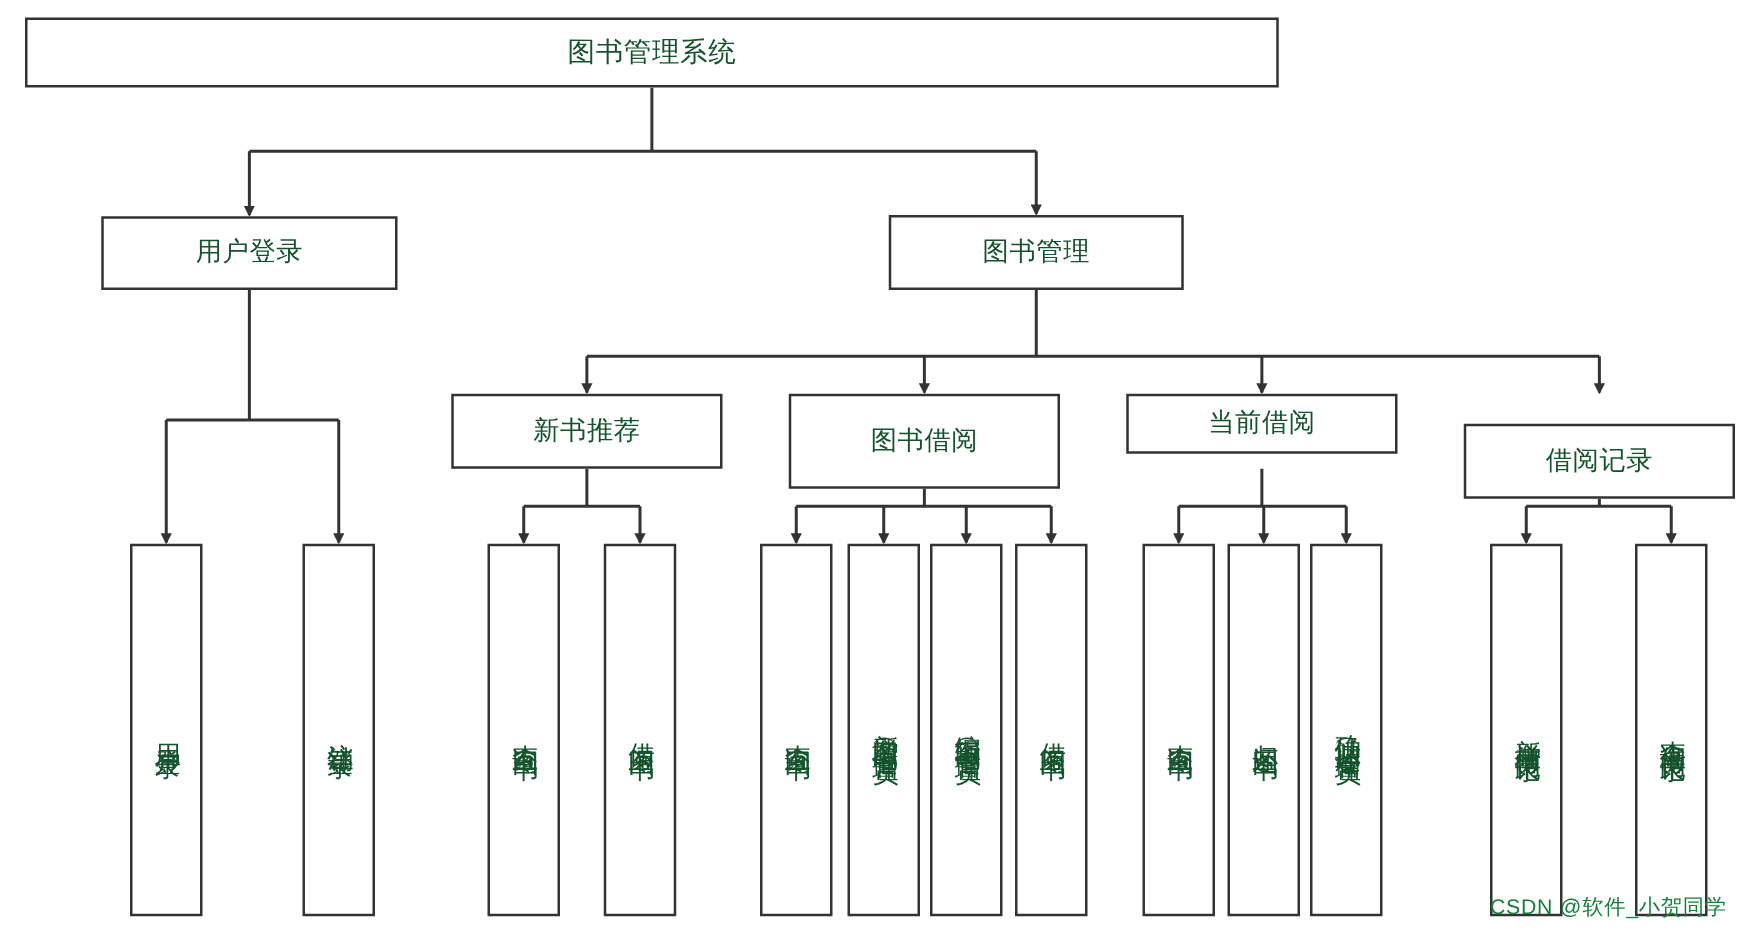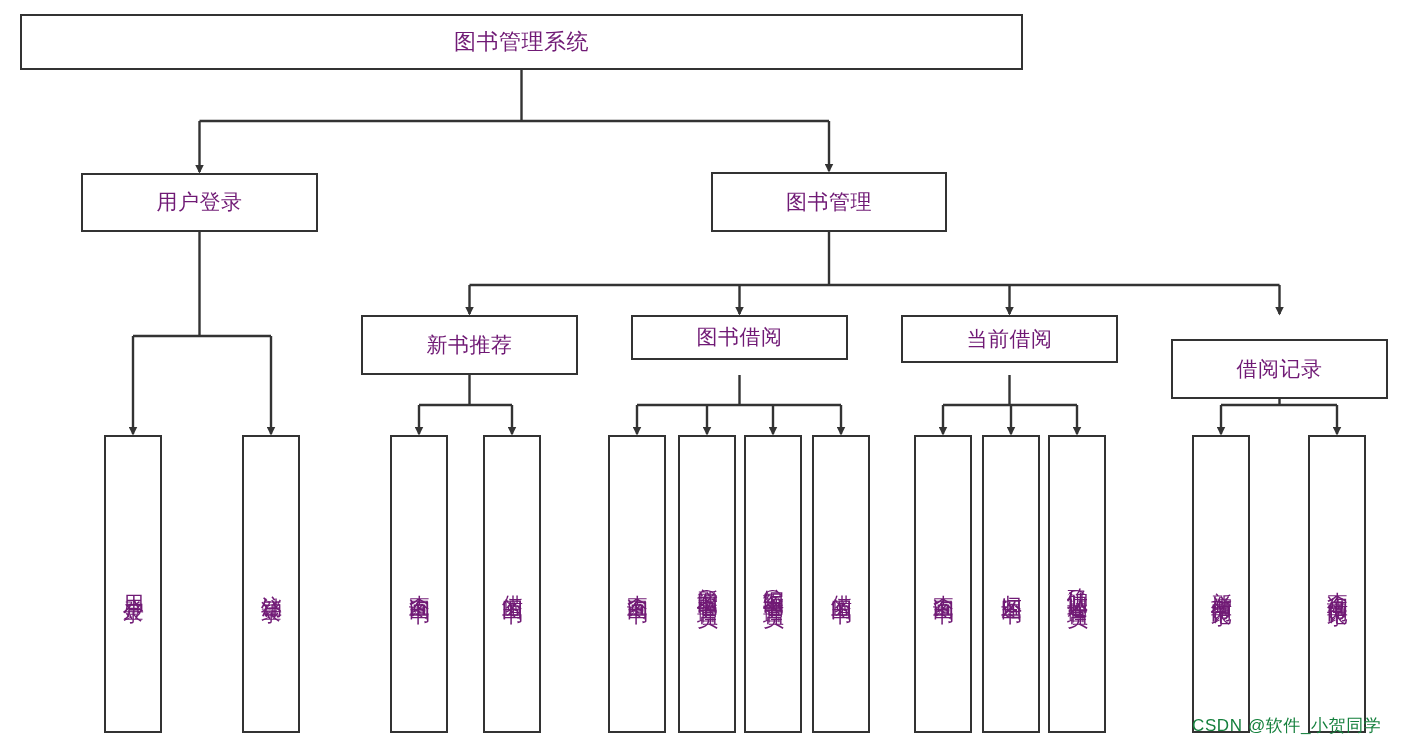--- a/index.html
+++ b/index.html
@@ -33,21 +33,21 @@
     background: #ffffff;
     border: 2.2px solid #333333;
     display: flex;
     align-items: center;
     justify-content: center;
     z-index: 2;
   }
   .node .label {
     font-size: 21px;
     line-height: 1.18;
-    color: #701a75;
+    color: #14532d;
     letter-spacing: 0.5px;
     white-space: nowrap;
     text-align: center;
   }
   .node.vertical .label {
     writing-mode: vertical-rl;
     text-orientation: upright;
     letter-spacing: 3px;
     font-size: 21px;
     white-space: nowrap;
@@ -116,21 +116,21 @@
     </div>
     <div class="node" style="left: 81px; top: 173px; width: 237px; height: 59px;">
       <span class="label">用户登录</span>
     </div>
     <div class="node" style="left: 361px; top: 315px; width: 217px; height: 60px;">
       <span class="label">新书推荐</span>
     </div>
     <div class="node" style="left: 711px; top: 172px; width: 236px; height: 60px;">
       <span class="label">图书管理</span>
     </div>
-    <div class="node" style="left: 631px; top: 315px; width: 217px; height: 45px;">
+    <div class="node" style="left: 631px; top: 315px; width: 217px; height: 76px;">
       <span class="label">图书借阅</span>
     </div>
     <div class="node" style="left: 901px; top: 315px; width: 217px; height: 48px;">
       <span class="label">当前借阅</span>
     </div>
     <div class="node" style="left: 1171px; top: 315px; width: 217px; height: 60px; margin-top: 24px;">
       <span class="label">借阅记录</span>
     </div>
     <div class="node vertical" style="left: 104px; top: 435px; width: 58px; height: 298px;">
       <span class="label">用户登录</span>

